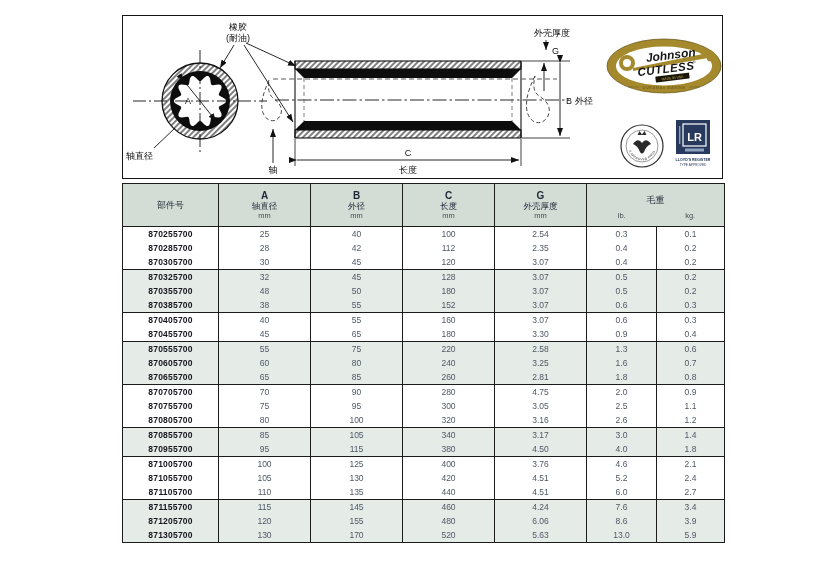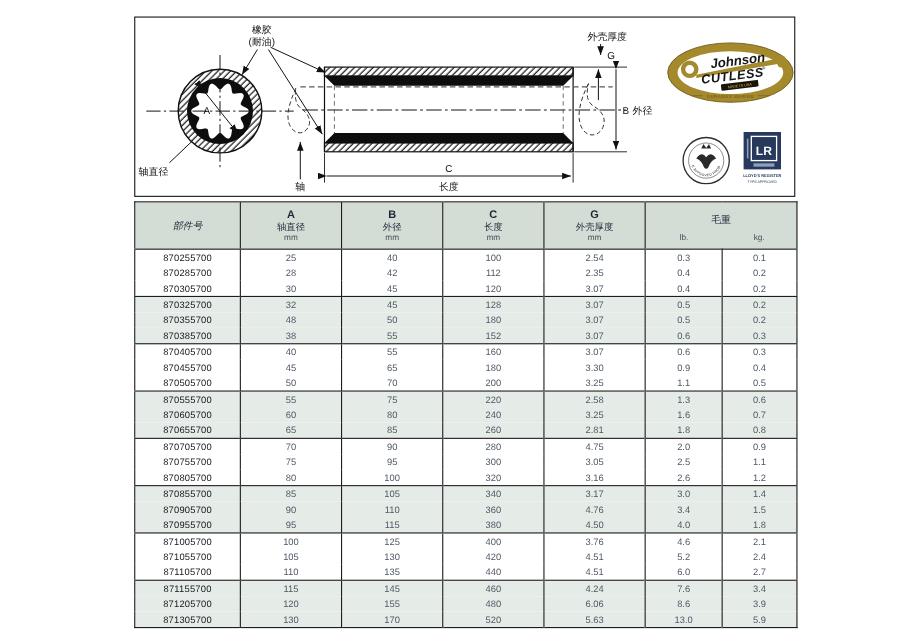--- a/index.html
+++ b/index.html
@@ -16,30 +16,30 @@
   #parts-table col.c-a,#parts-table col.c-b,#parts-table col.c-c,#parts-table col.c-g{width:92px}
   #parts-table col.c-lb{width:70px}
   #parts-table col.c-kg{width:68px}
   #parts-table thead th{background:#d3ddd6;height:42px;padding:0;vertical-align:middle;
       border-left:1px solid #1c1c1c;border-bottom:1.4px solid #1c1c1c;
       font-weight:normal;color:#1d2736;}
   #parts-table thead th:first-child{border-left:none;}
   .hl{font-size:10px;font-weight:bold;line-height:11px;}
   .hn{font-size:8.5px;line-height:10px;}
   .hu{font-size:7.5px;line-height:9px;color:#454c55;}
-  .part-head{font-size:9px;font-style:italic;}
+  .part-head{font-size:9px;}
   .wt-title{font-size:9px;line-height:11px;margin-top:4px;}
   .wt-units{display:flex;font-size:7.5px;color:#454c55;margin-top:5px;}
   .wt-units span:first-child{width:50.7%;}
   .wt-units span:last-child{width:49.3%;}
   #parts-table tbody{border-top:1.1px solid #1c1c1c;}
   #parts-table td{height:14px;line-height:14px;padding:0;text-align:center;
       font-size:8.5px;color:#4e5866;border-left:1px solid #1c1c1c;background:#fff;}
   #parts-table td:first-child{border-left:none;}
-  #parts-table td.part{font-weight:normal;color:#15151d;font-size:8.5px;letter-spacing:.2px;}
+  #parts-table td.part{font-weight:bold;color:#15151d;font-size:8.5px;letter-spacing:.2px;}
   #parts-table tbody.shade td{background:#e5ebe6;}
   text{font-family:"Liberation Sans",sans-serif;}
 </style>
 </head>
 <body>
 
 <div id="content">
 
   <div id="frame">
     <svg width="599" height="162" viewBox="0 0 599 162">
@@ -263,29 +263,20 @@
         </tr>
         <tr>
           <td class="part">870455700</td>
           <td>45</td>
           <td>65</td>
           <td>180</td>
           <td>3.30</td>
           <td>0.9</td>
           <td>0.4</td>
         </tr>
-        <tr>
-          <td class="part">870505700</td>
-          <td>50</td>
-          <td>70</td>
-          <td>200</td>
-          <td>3.25</td>
-          <td>1.1</td>
-          <td>0.5</td>
-        </tr>
       </tbody>
       <tbody class="shade">
         <tr>
           <td class="part">870555700</td>
           <td>55</td>
           <td>75</td>
           <td>220</td>
           <td>2.58</td>
           <td>1.3</td>
           <td>0.6</td>
@@ -342,29 +333,20 @@
         <tr>
           <td class="part">870855700</td>
           <td>85</td>
           <td>105</td>
           <td>340</td>
           <td>3.17</td>
           <td>3.0</td>
           <td>1.4</td>
         </tr>
         <tr>
-          <td class="part">870905700</td>
-          <td>90</td>
-          <td>110</td>
-          <td>360</td>
-          <td>4.76</td>
-          <td>3.4</td>
-          <td>1.5</td>
-        </tr>
-        <tr>
           <td class="part">870955700</td>
           <td>95</td>
           <td>115</td>
           <td>380</td>
           <td>4.50</td>
           <td>4.0</td>
           <td>1.8</td>
         </tr>
       </tbody>
       <tbody>

